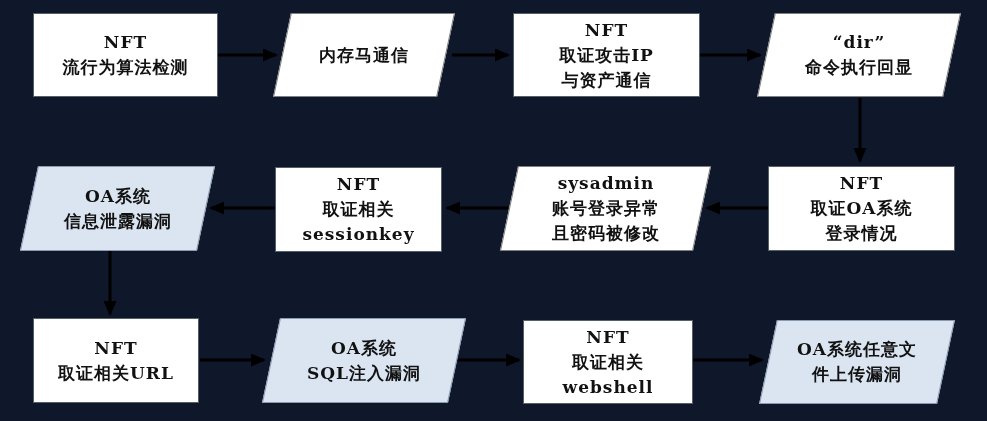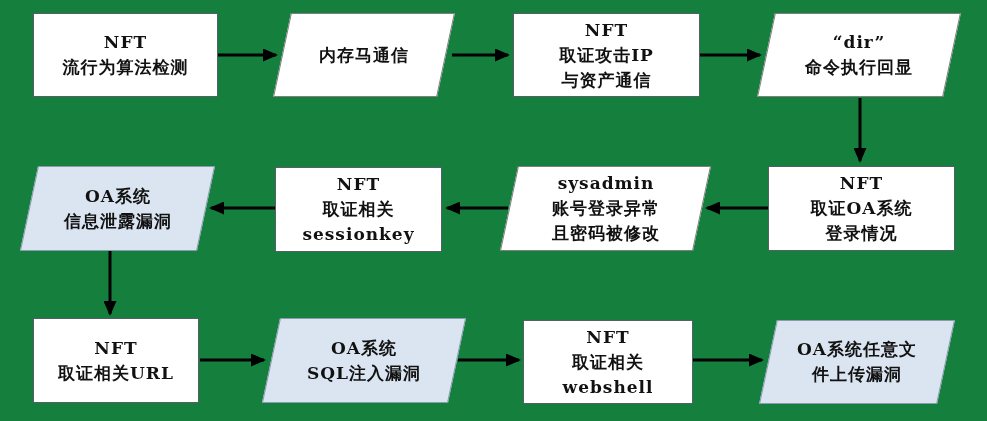--- a/index.html
+++ b/index.html
@@ -1,19 +1,19 @@
 <!DOCTYPE html>
 <html><head>
 <meta charset="utf-8">
 <style>
   html,body{margin:0;padding:0;background:#ffffff;}
   .canvas{
     position:relative;
     width:987px;height:421px;
-    background:#15803d;
+    background:#0f172a;
     font-family:"DejaVu Serif","Liberation Serif",serif;
     overflow:hidden;
   }
   .arrows{position:absolute;left:0;top:0;width:987px;height:421px;z-index:1;}
   .node{
     position:absolute;z-index:2;
     display:flex;align-items:center;justify-content:center;
     text-align:center;
     font-weight:bold;font-size:17px;line-height:25px;
     color:#111111;letter-spacing:1px;

